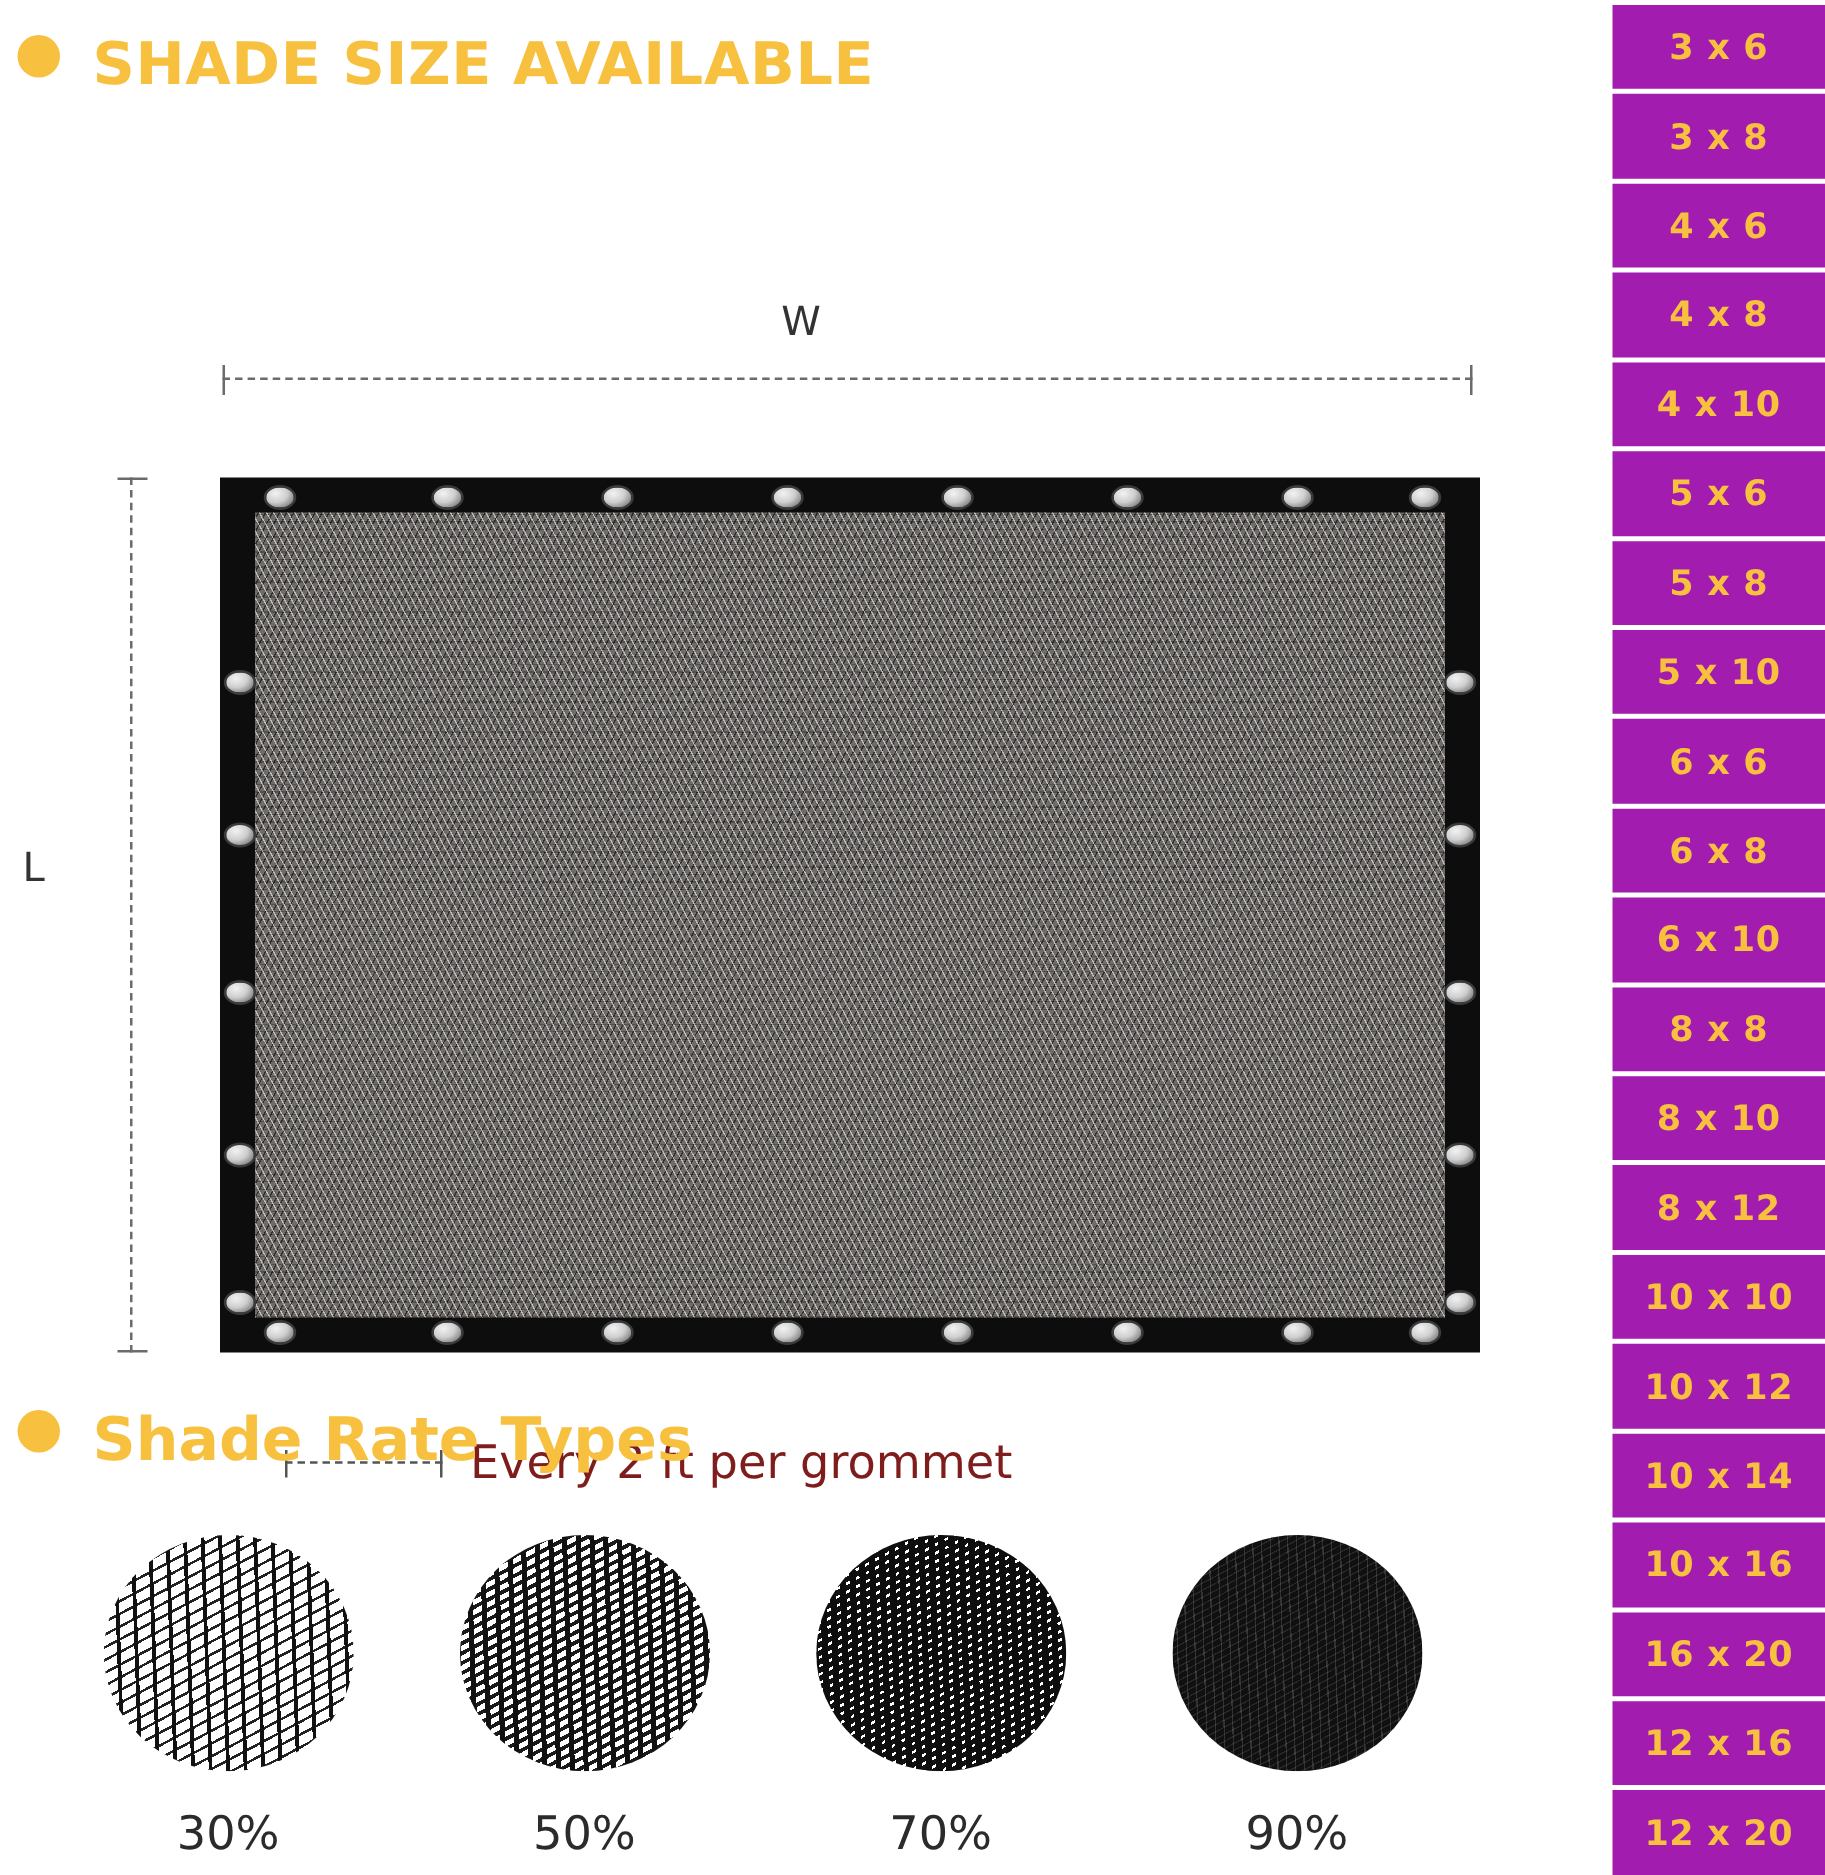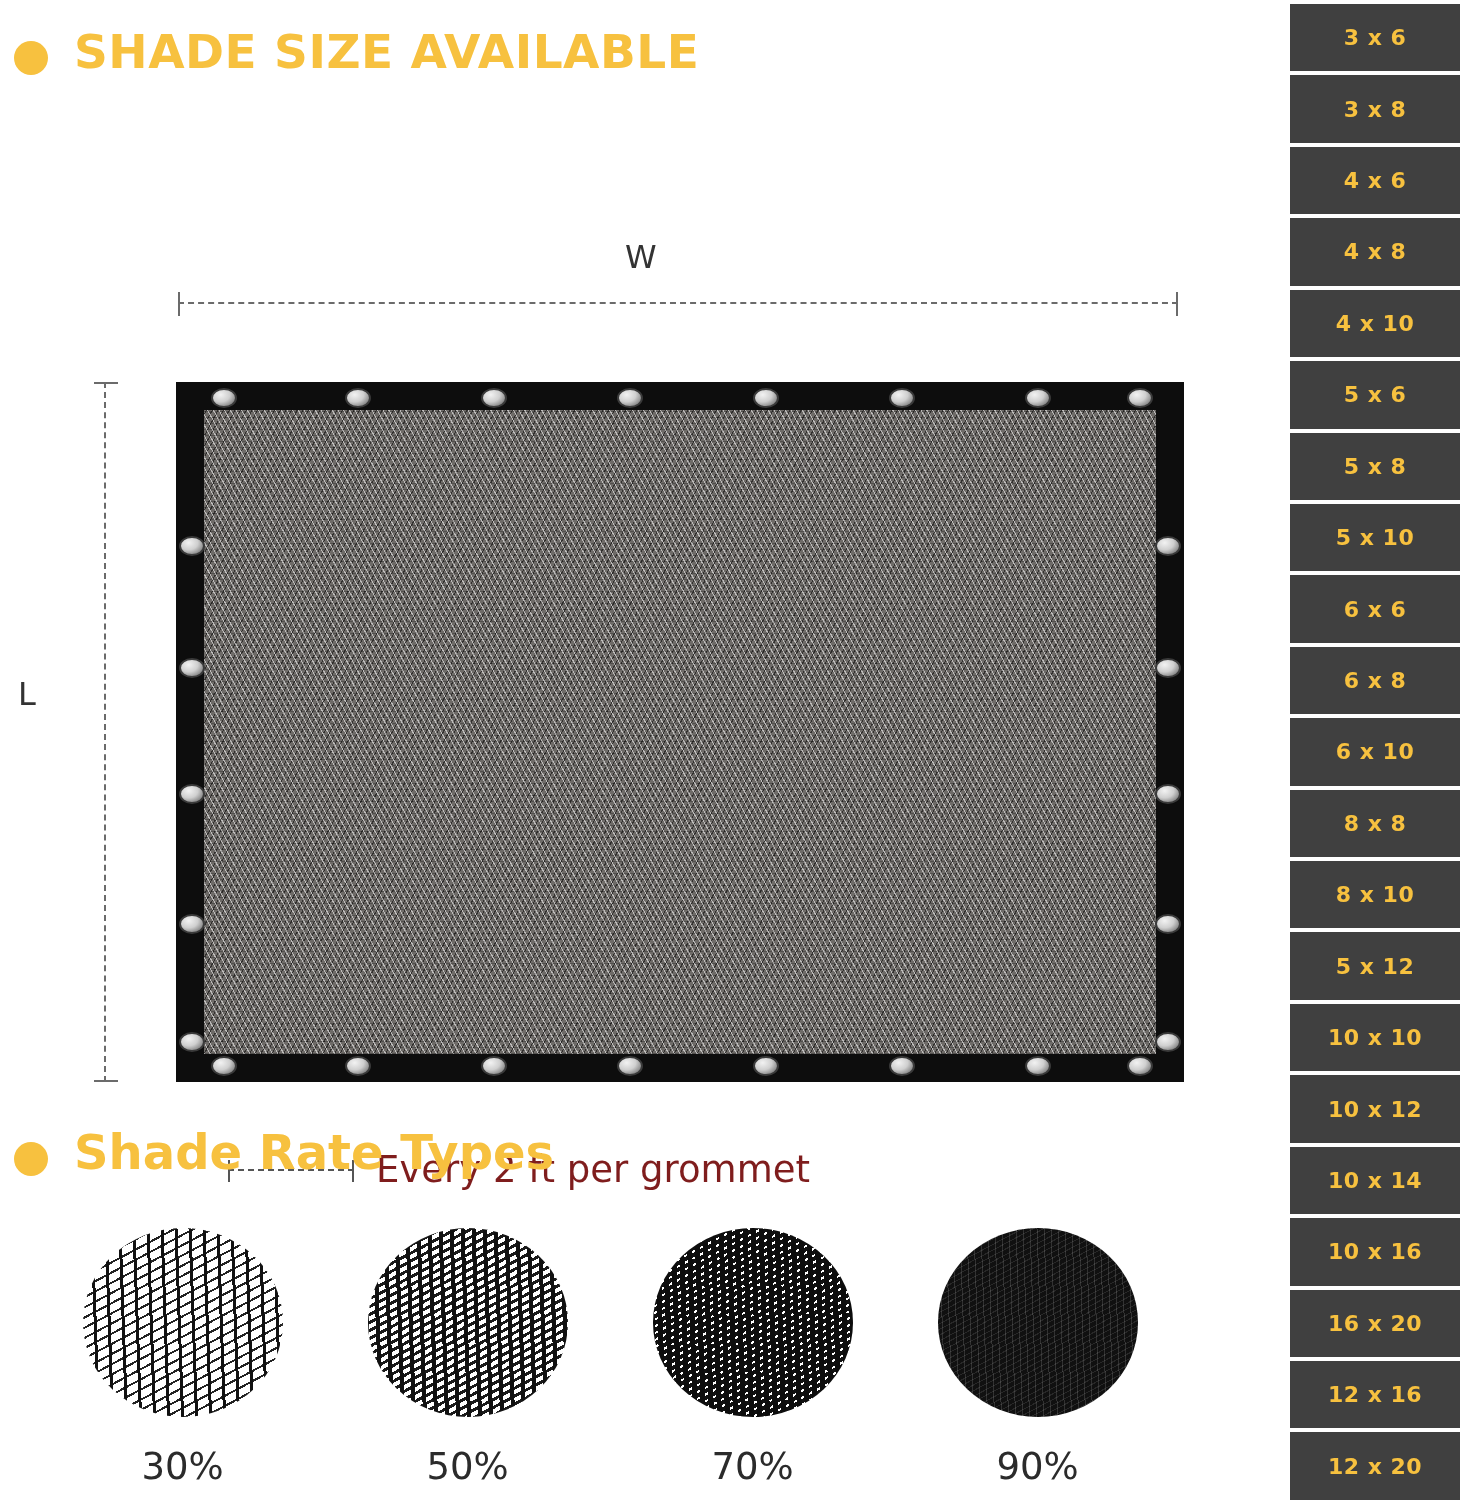--- a/index.html
+++ b/index.html
@@ -18,21 +18,21 @@
 
   
   .left-col {
     position: absolute;
     left: 0; top: 0;
     width: 1290px; height: 1500px;
   }
 
   .section-heading {
     display: flex;
-    align-items: flex-end;
+    align-items: flex-start;
     gap: 26px;
   }
   .bullet-dot {
     width: 34px; height: 34px;
     border-radius: 50%;
     background: #f7c13f;
     flex: 0 0 auto;
   }
   .heading-caps {
     font-size: 47px;
@@ -217,26 +217,26 @@
     right: 0; top: 0;
     width: 170px; height: 1500px;
     display: flex;
     flex-direction: column;
     gap: 4px;
     padding-top: 4px;
   }
   .size-chip {
     flex: 1 1 0;
     min-height: 0;
-    background: #404040;
+    background: #a21caf;
     color: #f7c13f;
     display: flex;
     align-items: center;
     justify-content: center;
-    font-size: 22px;
+    font-size: 28px;
     font-weight: bold;
     letter-spacing: 0.5px;
     font-family: "DejaVu Sans", sans-serif;
   }
 </style>
 </head>
 <body>
 
 <div class="page">
 
@@ -327,21 +327,21 @@
     <div class="size-chip">4 x 8</div>
     <div class="size-chip">4 x 10</div>
     <div class="size-chip">5 x 6</div>
     <div class="size-chip">5 x 8</div>
     <div class="size-chip">5 x 10</div>
     <div class="size-chip">6 x 6</div>
     <div class="size-chip">6 x 8</div>
     <div class="size-chip">6 x 10</div>
     <div class="size-chip">8 x 8</div>
     <div class="size-chip">8 x 10</div>
-    <div class="size-chip">5 x 12</div>
+    <div class="size-chip">8 x 12</div>
     <div class="size-chip">10 x 10</div>
     <div class="size-chip">10 x 12</div>
     <div class="size-chip">10 x 14</div>
     <div class="size-chip">10 x 16</div>
     <div class="size-chip">16 x 20</div>
     <div class="size-chip">12 x 16</div>
     <div class="size-chip">12 x 20</div>
   </div>
 
 </div>

